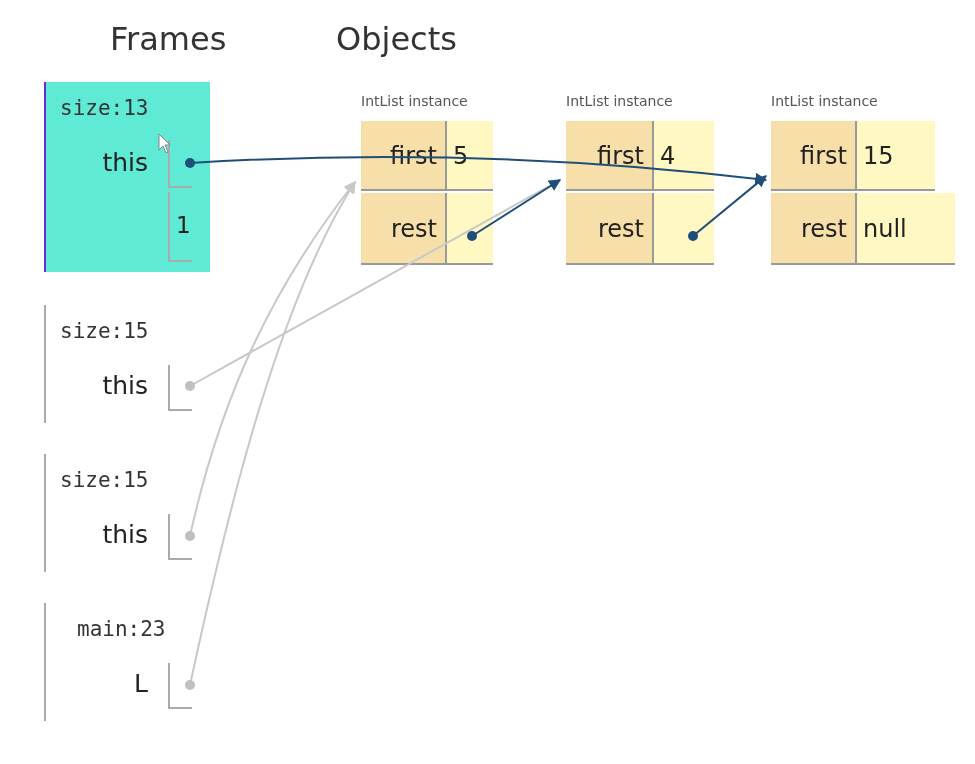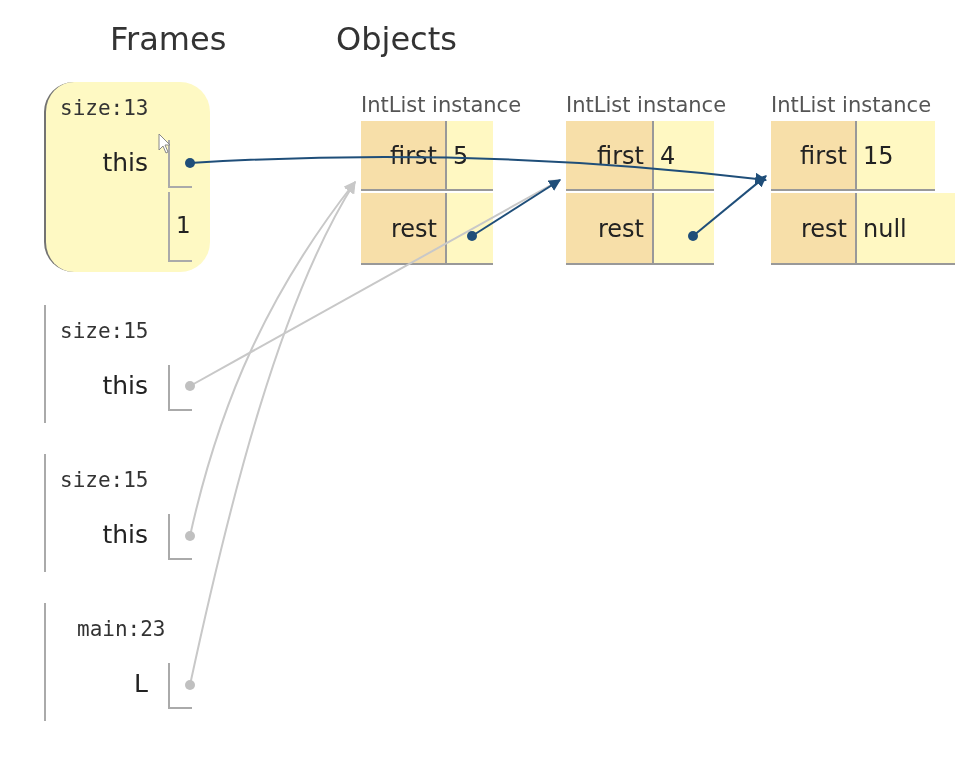--- a/index.html
+++ b/index.html
@@ -2,29 +2,29 @@
 <html><head>
 <meta charset="utf-8">
 <style>
   html, body { margin:0; padding:0; background:#ffffff; }
   body { width:975px; height:764px; position:relative; overflow:hidden; font-family:"DejaVu Sans", sans-serif; color:#222; }
   .hdr { position:absolute; top:20px; font-size:32px; color:#333; }
   #hdr-frames { left:110px; }
   #hdr-objects { left:336px; }
 
   .frame { position:absolute; left:44px; width:164px; border-left:2px solid #aaa; }
-  .frame.active { background:#fef9c3; border-left:2px solid #737373;border-radius:30px; }
+  .frame.active { background:#5eead4; border-left:2px solid #6d28d9; }
   .fname { position:absolute; left:14px; font-family:"DejaVu Sans Mono", monospace; font-size:21px; color:#333; }
   .vname { position:absolute; right:62px; font-size:25px; color:#222; text-align:center; }
   .retname { position:absolute; right:62px; font-size:21px; color:#d43c3c; text-align:center; line-height:27px; }
   .vbox { position:absolute; left:122px; width:22px; border-left:2px solid #aaa; border-bottom:2px solid #aaa; }
   .vval { position:absolute; left:130px; font-size:23px; color:#222; }
 
   .obj { position:absolute; top:93px; }
-  .objlabel { position:absolute; top:0; left:0; font-size:21px; color:#555; white-space:nowrap; }
+  .objlabel { position:absolute; top:0; left:0; font-size:14px; color:#555; white-space:nowrap; }
   .objtable { position:absolute; top:28px; left:0; }
   .cell-k { position:absolute; background:#f7dfa9; border-bottom:2px solid #999; font-size:24px; text-align:right; box-sizing:border-box; padding-right:8px; color:#222; }
   .cell-v { position:absolute; background:#fff8c2; border-bottom:2px solid #999; border-left:2px solid #999; font-size:24px; box-sizing:border-box; padding-left:6px; color:#222; }
 
   #arrows { position:absolute; left:0; top:0; pointer-events:none; }
   .cursor { position:absolute; left:158px; top:133px; }
 </style>
 </head>
 <body>
 

